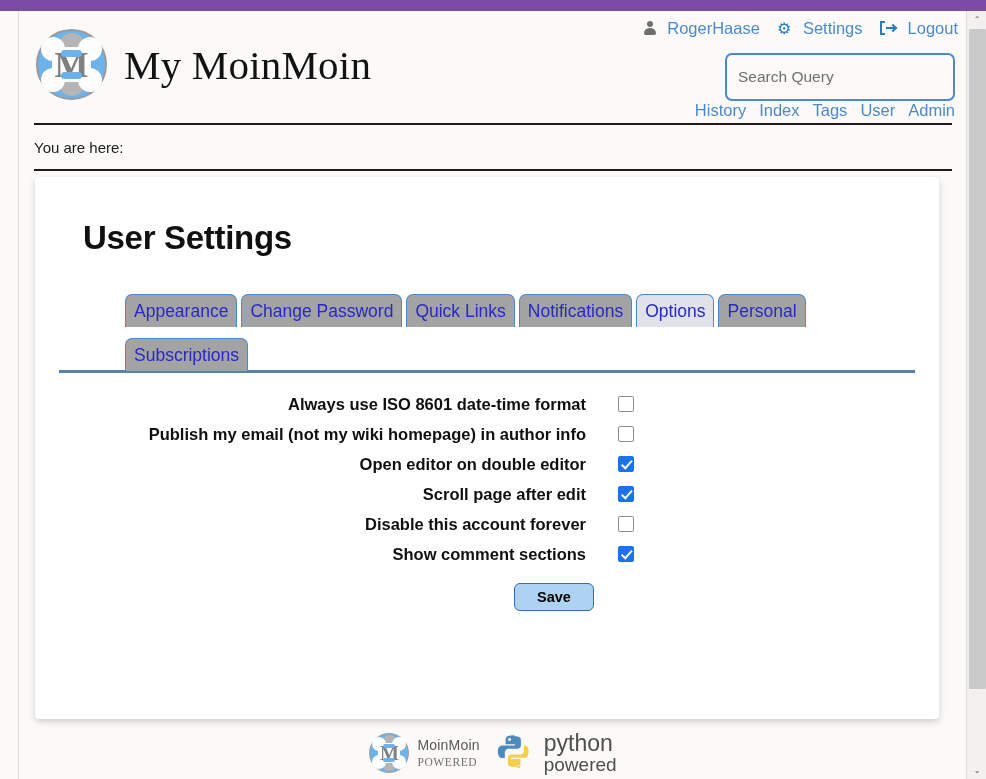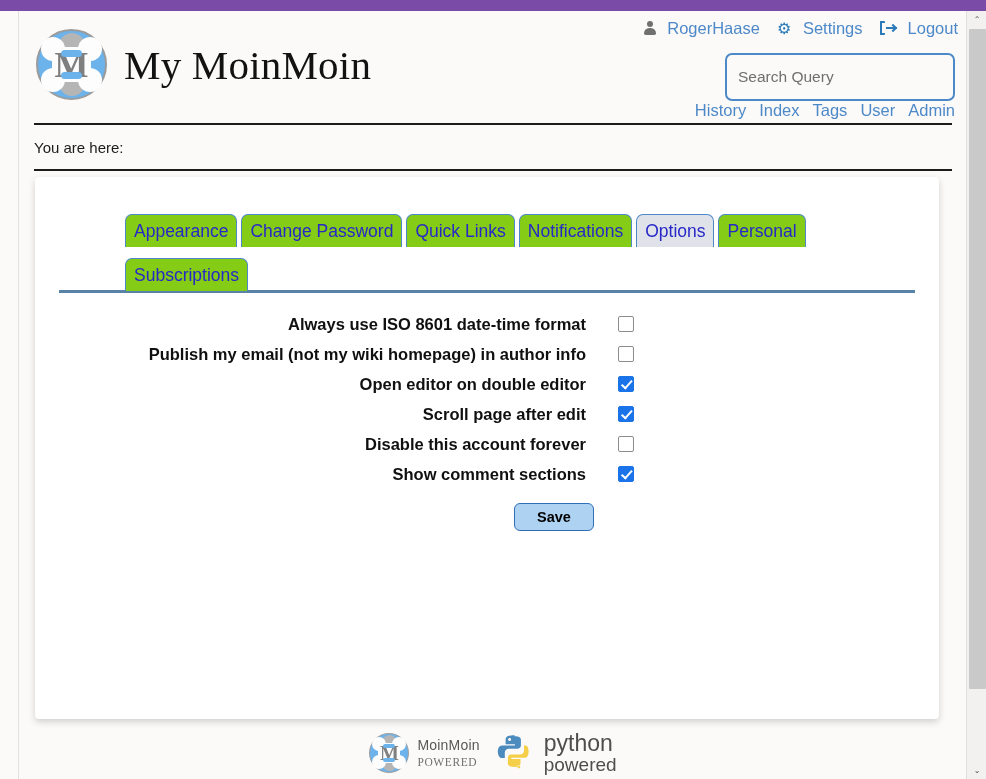--- a/index.html
+++ b/index.html
@@ -196,21 +196,21 @@
     border-bottom: 3px solid #5982a8;
     display: flex; flex-wrap: wrap; align-items: flex-end;
     gap: 4px;
     min-height: 82px;
   }
   .tab {
     display: inline-block;
     border: 1px solid #4d89c9;
     border-bottom: none;
     border-radius: 7px 7px 0 0;
-    background: #84cc16;
+    background: #a3a3a3;
     color: #2828c8;
     font-size: 17.5px;
     padding: 5px 8px 5px 8px;
     line-height: 22px;
     cursor: pointer;
     position: relative;
     top: 1px;
     white-space: nowrap;
   }
   .tab.selected {
@@ -395,20 +395,21 @@
     <div class="hrule"></div>
 
     <div id="breadcrumb-bar">
       <span>You are here:</span>
     </div>
 
     <div class="hrule"></div>
 
     <div id="card">
 
+      <h1 id="page-title">User Settings</h1>
 
       <div id="tabs">
         <div class="tab">Appearance</div>
         <div class="tab">Change Password</div>
         <div class="tab">Quick Links</div>
         <div class="tab">Notifications</div>
         <div class="tab selected">Options</div>
         <div class="tab">Personal</div>
         <div class="tab-row2"></div>
         <div class="tab">Subscriptions</div>

